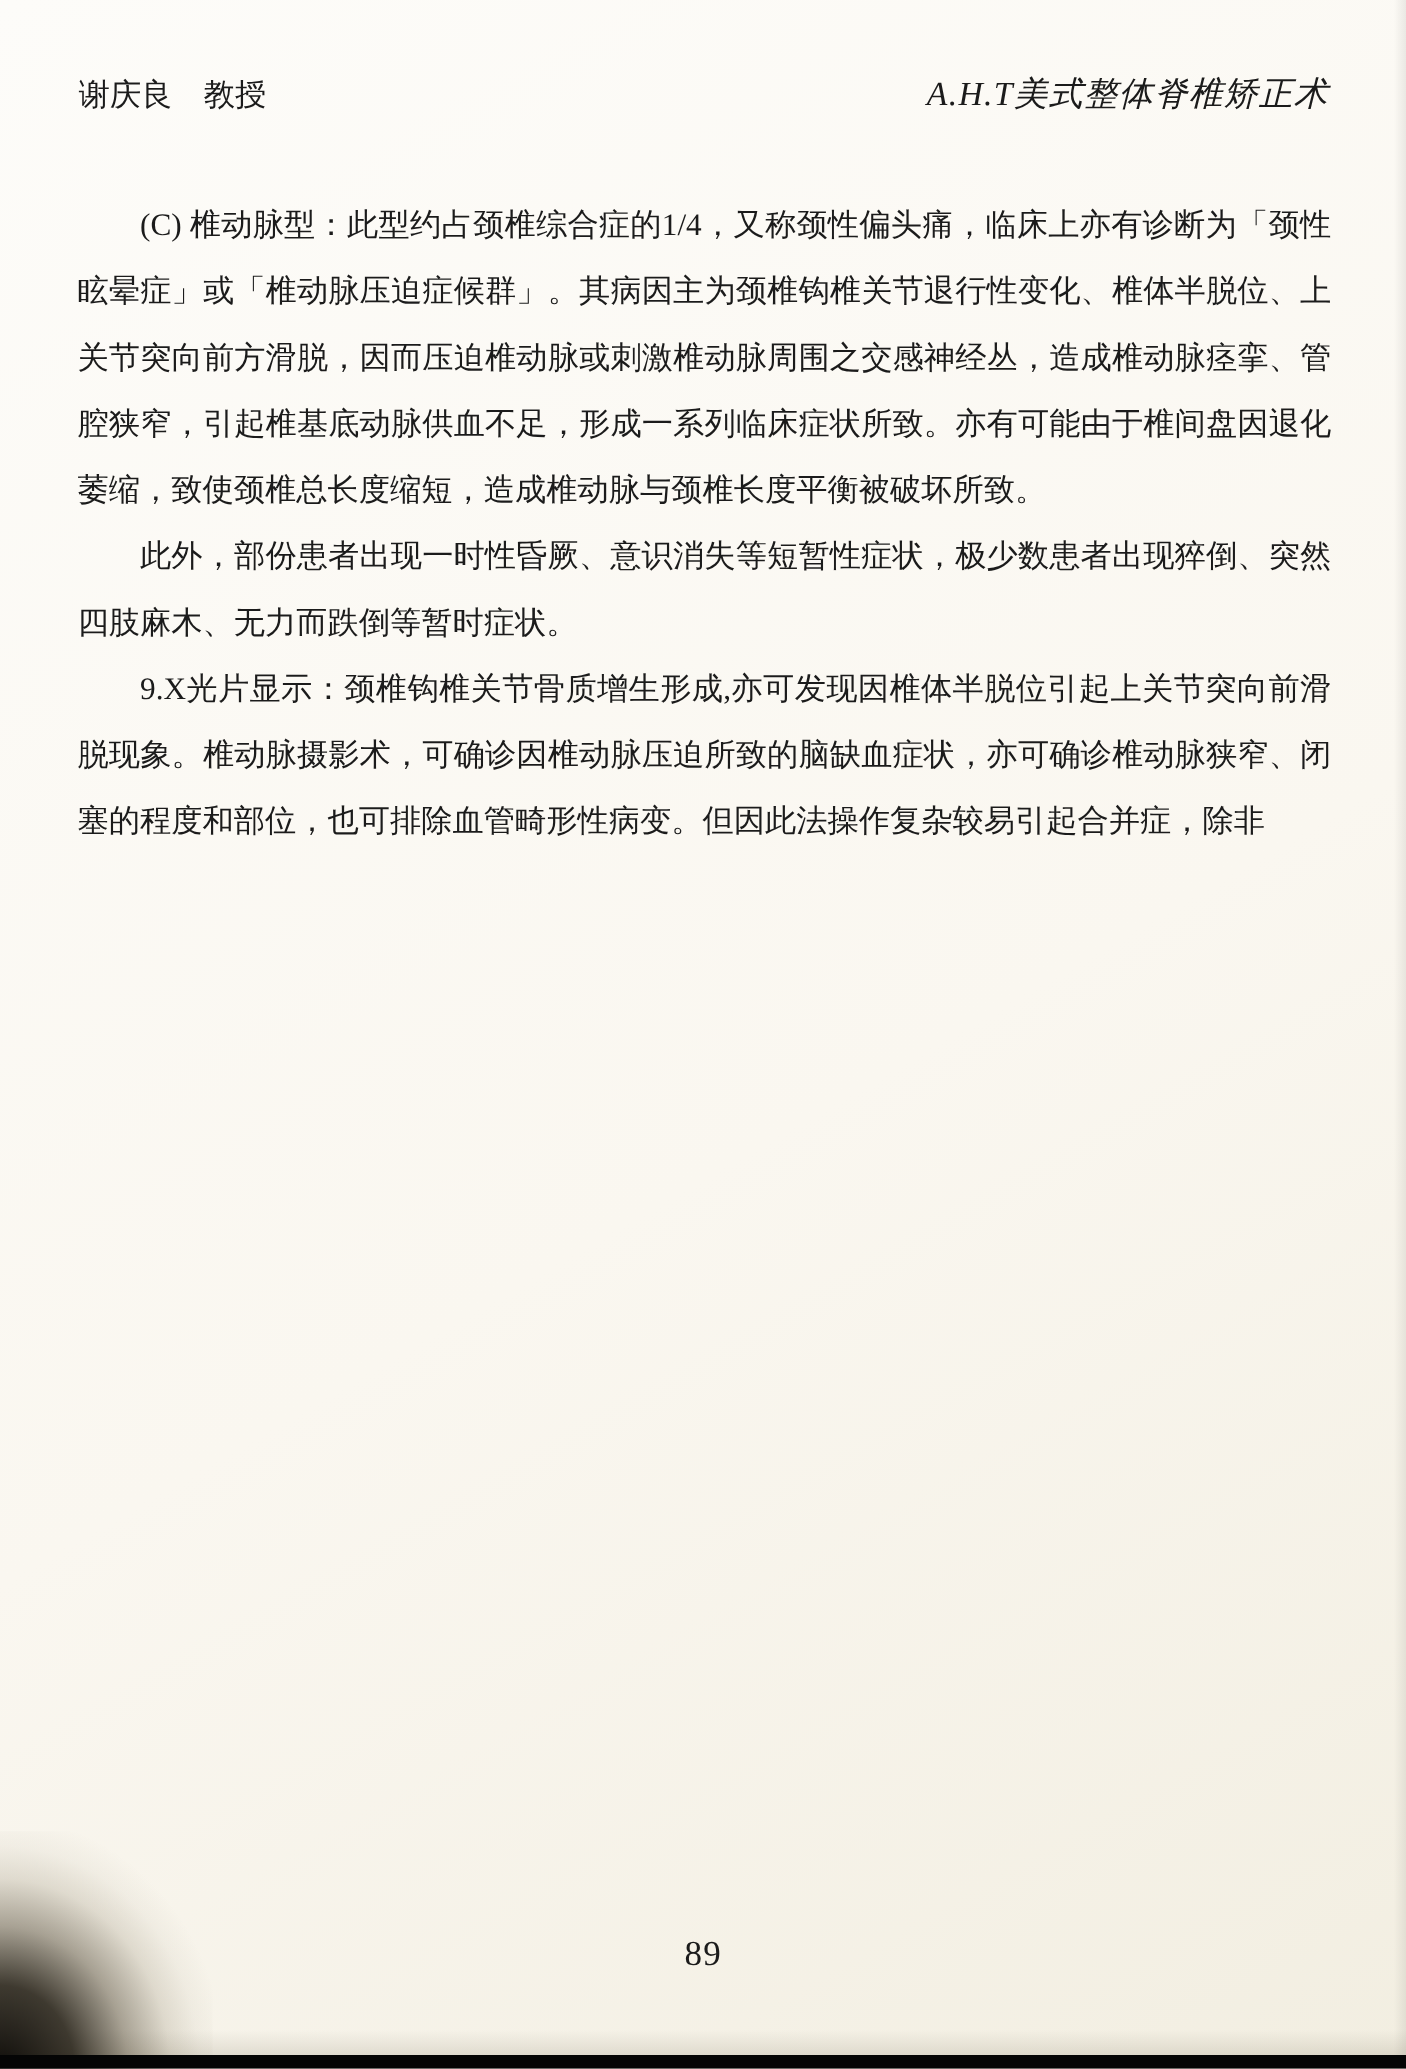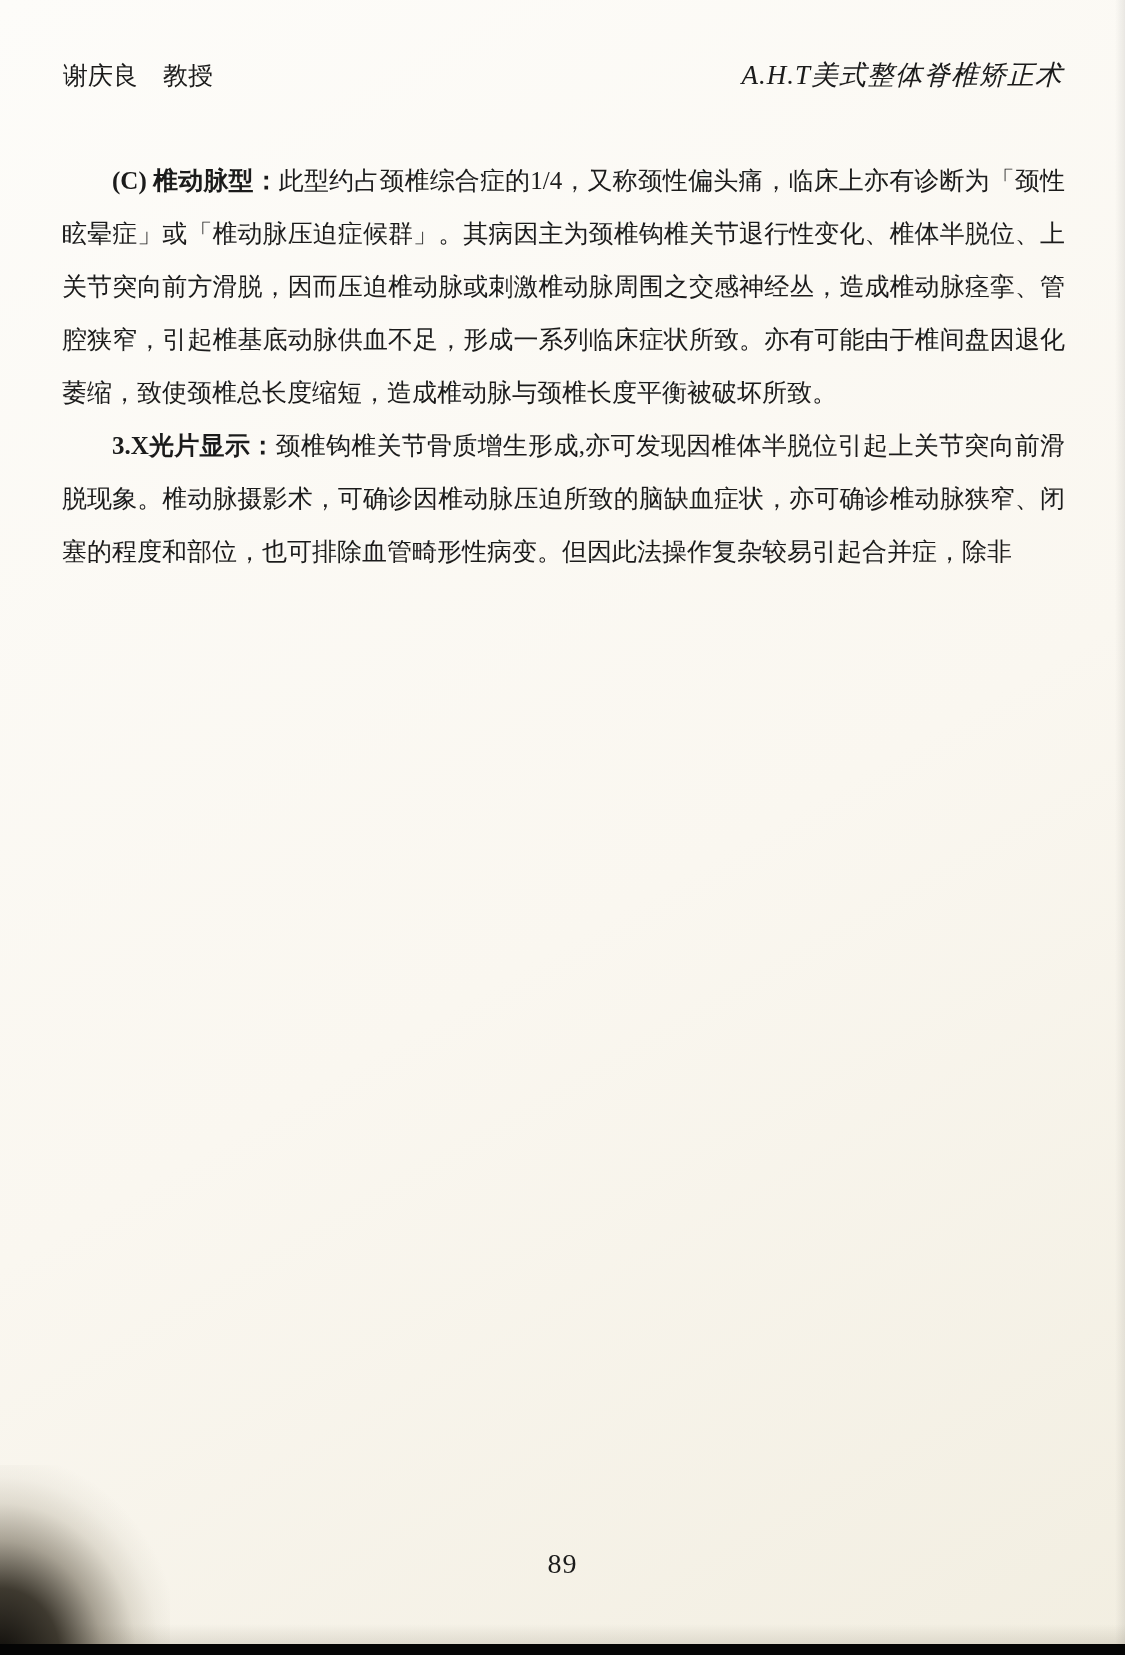--- a/index.html
+++ b/index.html
@@ -36,21 +36,21 @@
     position: absolute;
     top: 154px;
     left: 62px;
     width: 1003px;
     font-size: 25px;
     line-height: 53px;
     text-align: justify;
     text-justify: inter-ideograph;
   }
   .page-body p { margin: 0; text-indent: 2em; }
-  .para-label { font-weight: bold; margin-top: 24px; }
+  .para-label { font-weight: normal; margin-top: 24px; }
 
   
   .page-footer {
     position: absolute;
     top: 1548px;
     left: 0;
     width: 100%;
     text-align: center;
     font-size: 28px;
     letter-spacing: 1px;
@@ -88,21 +88,22 @@
 
 <div class="page">
 
   <header class="page-header">
     <span class="author">谢庆良　教授</span>
     <span class="book-title">A.H.T美式整体脊椎矫正术</span>
   </header>
 
   <main class="page-body">
     <p><span class="para-label">(C) 椎动脉型：</span><span>此型约占颈椎综合症的1/4，又称颈性偏头痛，临床上亦有诊断为「颈性眩晕症」或「椎动脉压迫症候群」。其病因主为颈椎钩椎关节退行性变化、椎体半脱位、上关节突向前方滑脱，因而压迫椎动脉或刺激椎动脉周围之交感神经丛，造成椎动脉痉挛、管腔狭窄，引起椎基底动脉供血不足，形成一系列临床症状所致。亦有可能由于椎间盘因退化萎缩，致使颈椎总长度缩短，造成椎动脉与颈椎长度平衡被破坏所致。</span></p>
-    <p><span class="para-label">3.X光片显示：</span><span>颈椎钩椎关节骨质增生形成,亦可发现因椎体半脱位引起上关节突向前滑脱现象。椎动脉摄影术，可确诊因椎动脉压迫所致的脑缺血症状，亦可确诊椎动脉狭窄、闭塞的程度和部位，也可排除血管畸形性病变。但因此法操作复杂较易引起合并症，除非</span></p>
+    <p><span class="para-label"></span><span>此外，部份患者出现一时性昏厥、意识消失等短暂性症状，极少数患者出现猝倒、突然四肢麻木、无力而跌倒等暂时症状。</span></p>
+    <p><span class="para-label">9.X光片显示：</span><span>颈椎钩椎关节骨质增生形成,亦可发现因椎体半脱位引起上关节突向前滑脱现象。椎动脉摄影术，可确诊因椎动脉压迫所致的脑缺血症状，亦可确诊椎动脉狭窄、闭塞的程度和部位，也可排除血管畸形性病变。但因此法操作复杂较易引起合并症，除非</span></p>
   </main>
 
   <footer class="page-footer">
     <span>89</span>
   </footer>
 
   <div class="right-edge-shade"></div>
   <div class="bottom-shade"></div>
   <div class="corner-shadow"></div>
   <div class="bottom-scan-bar"></div>

